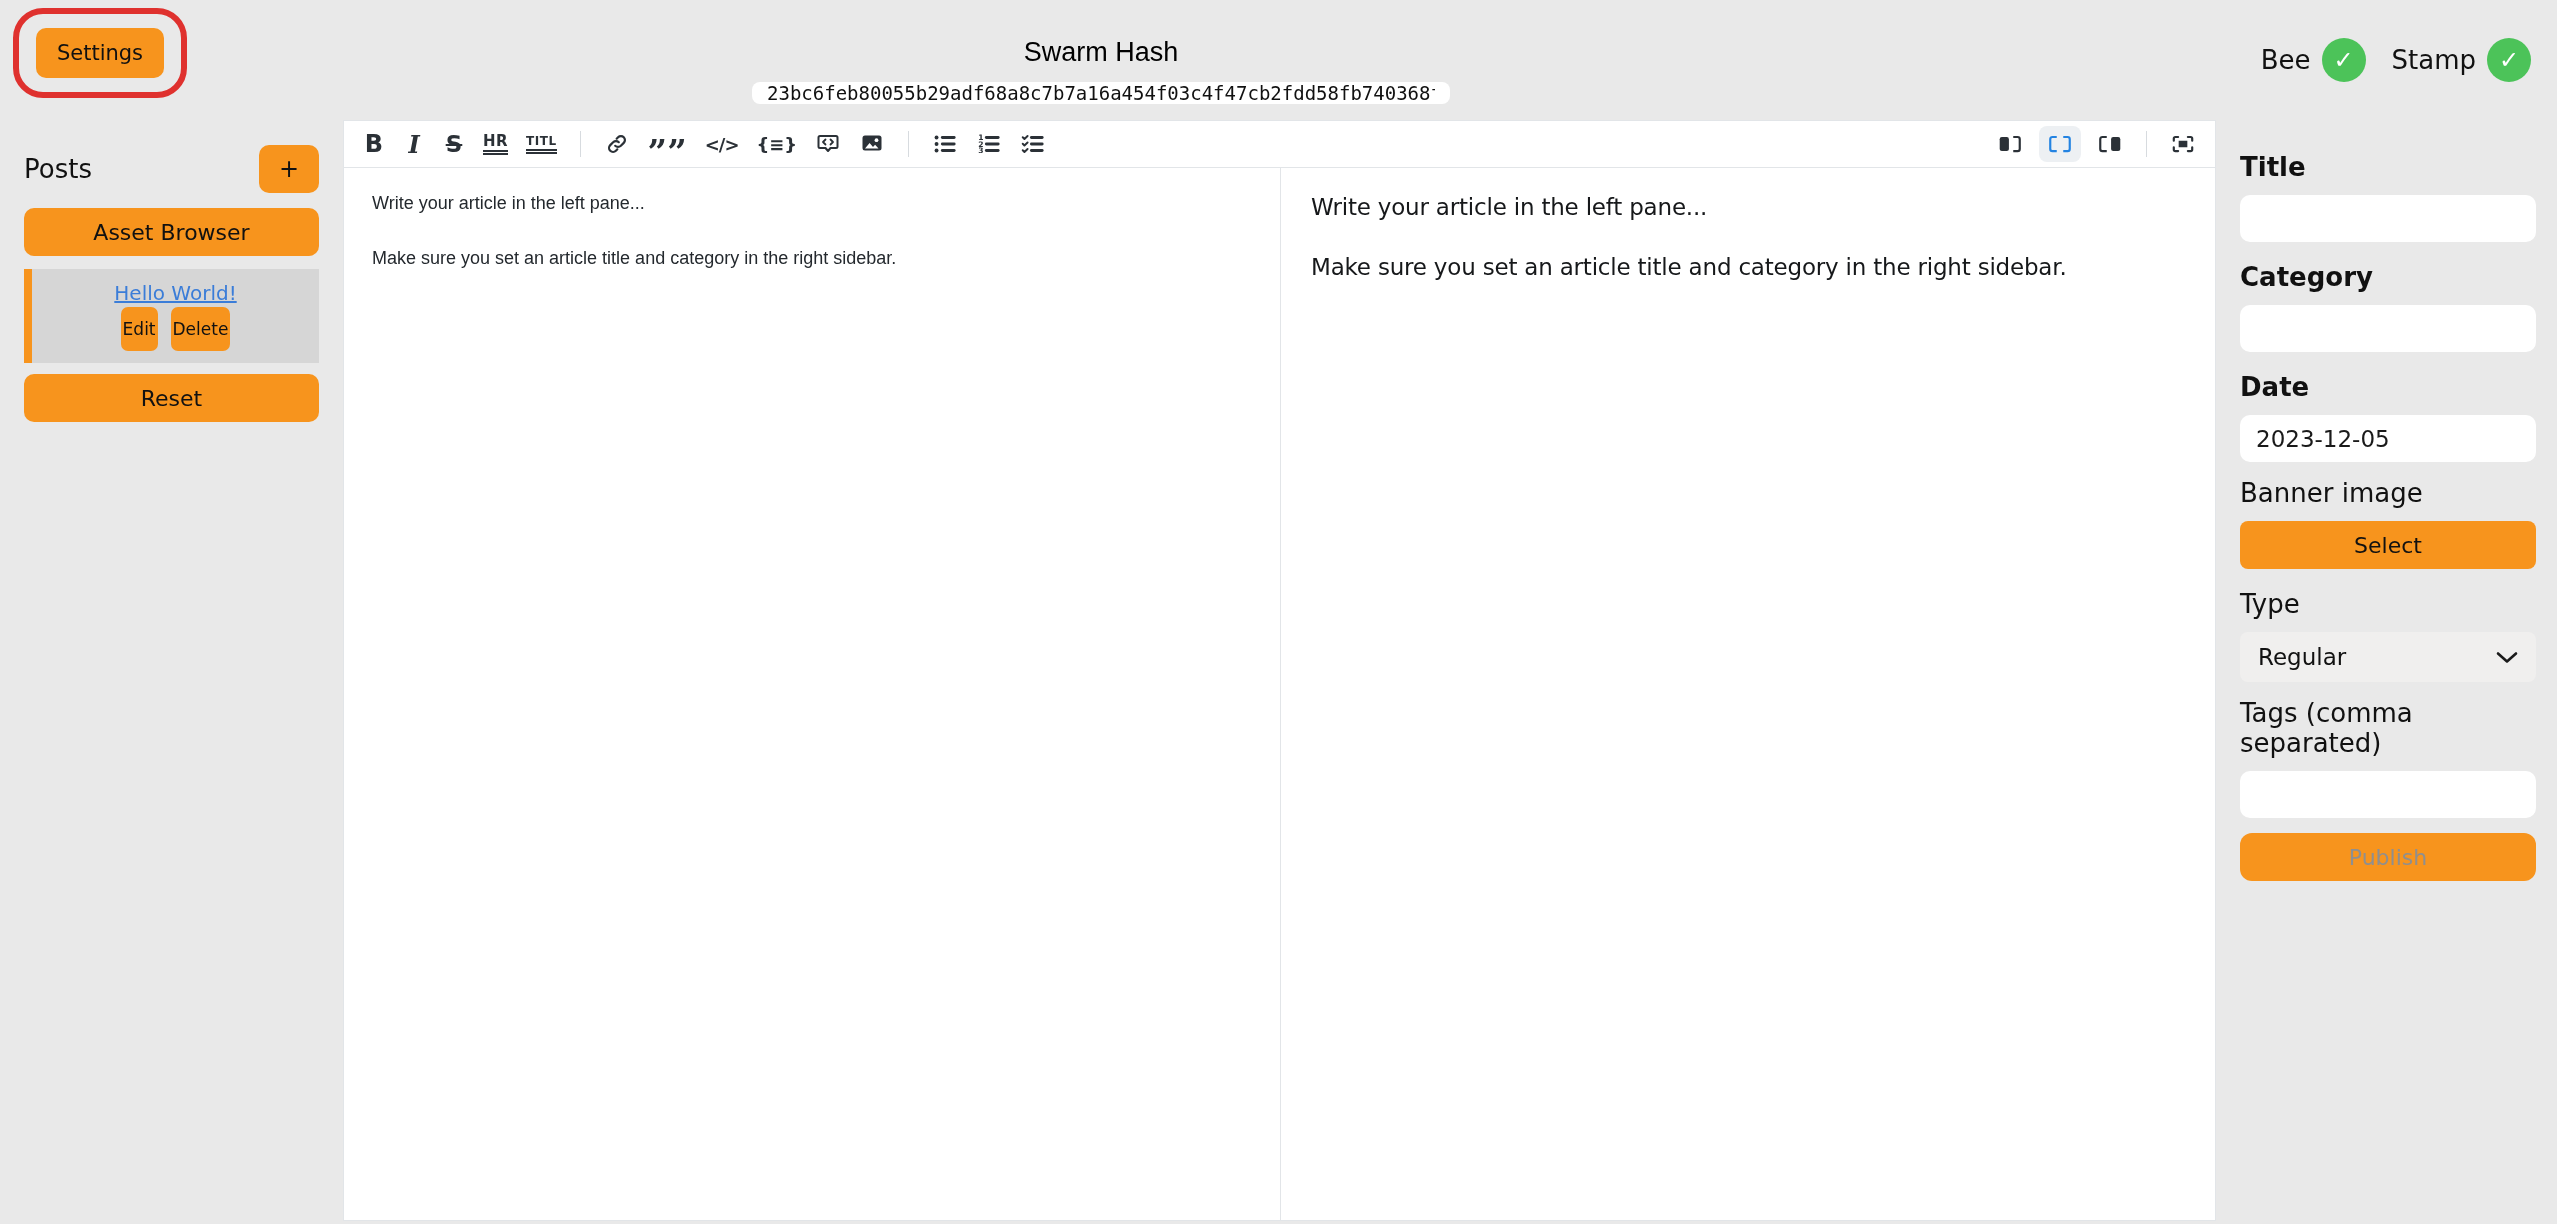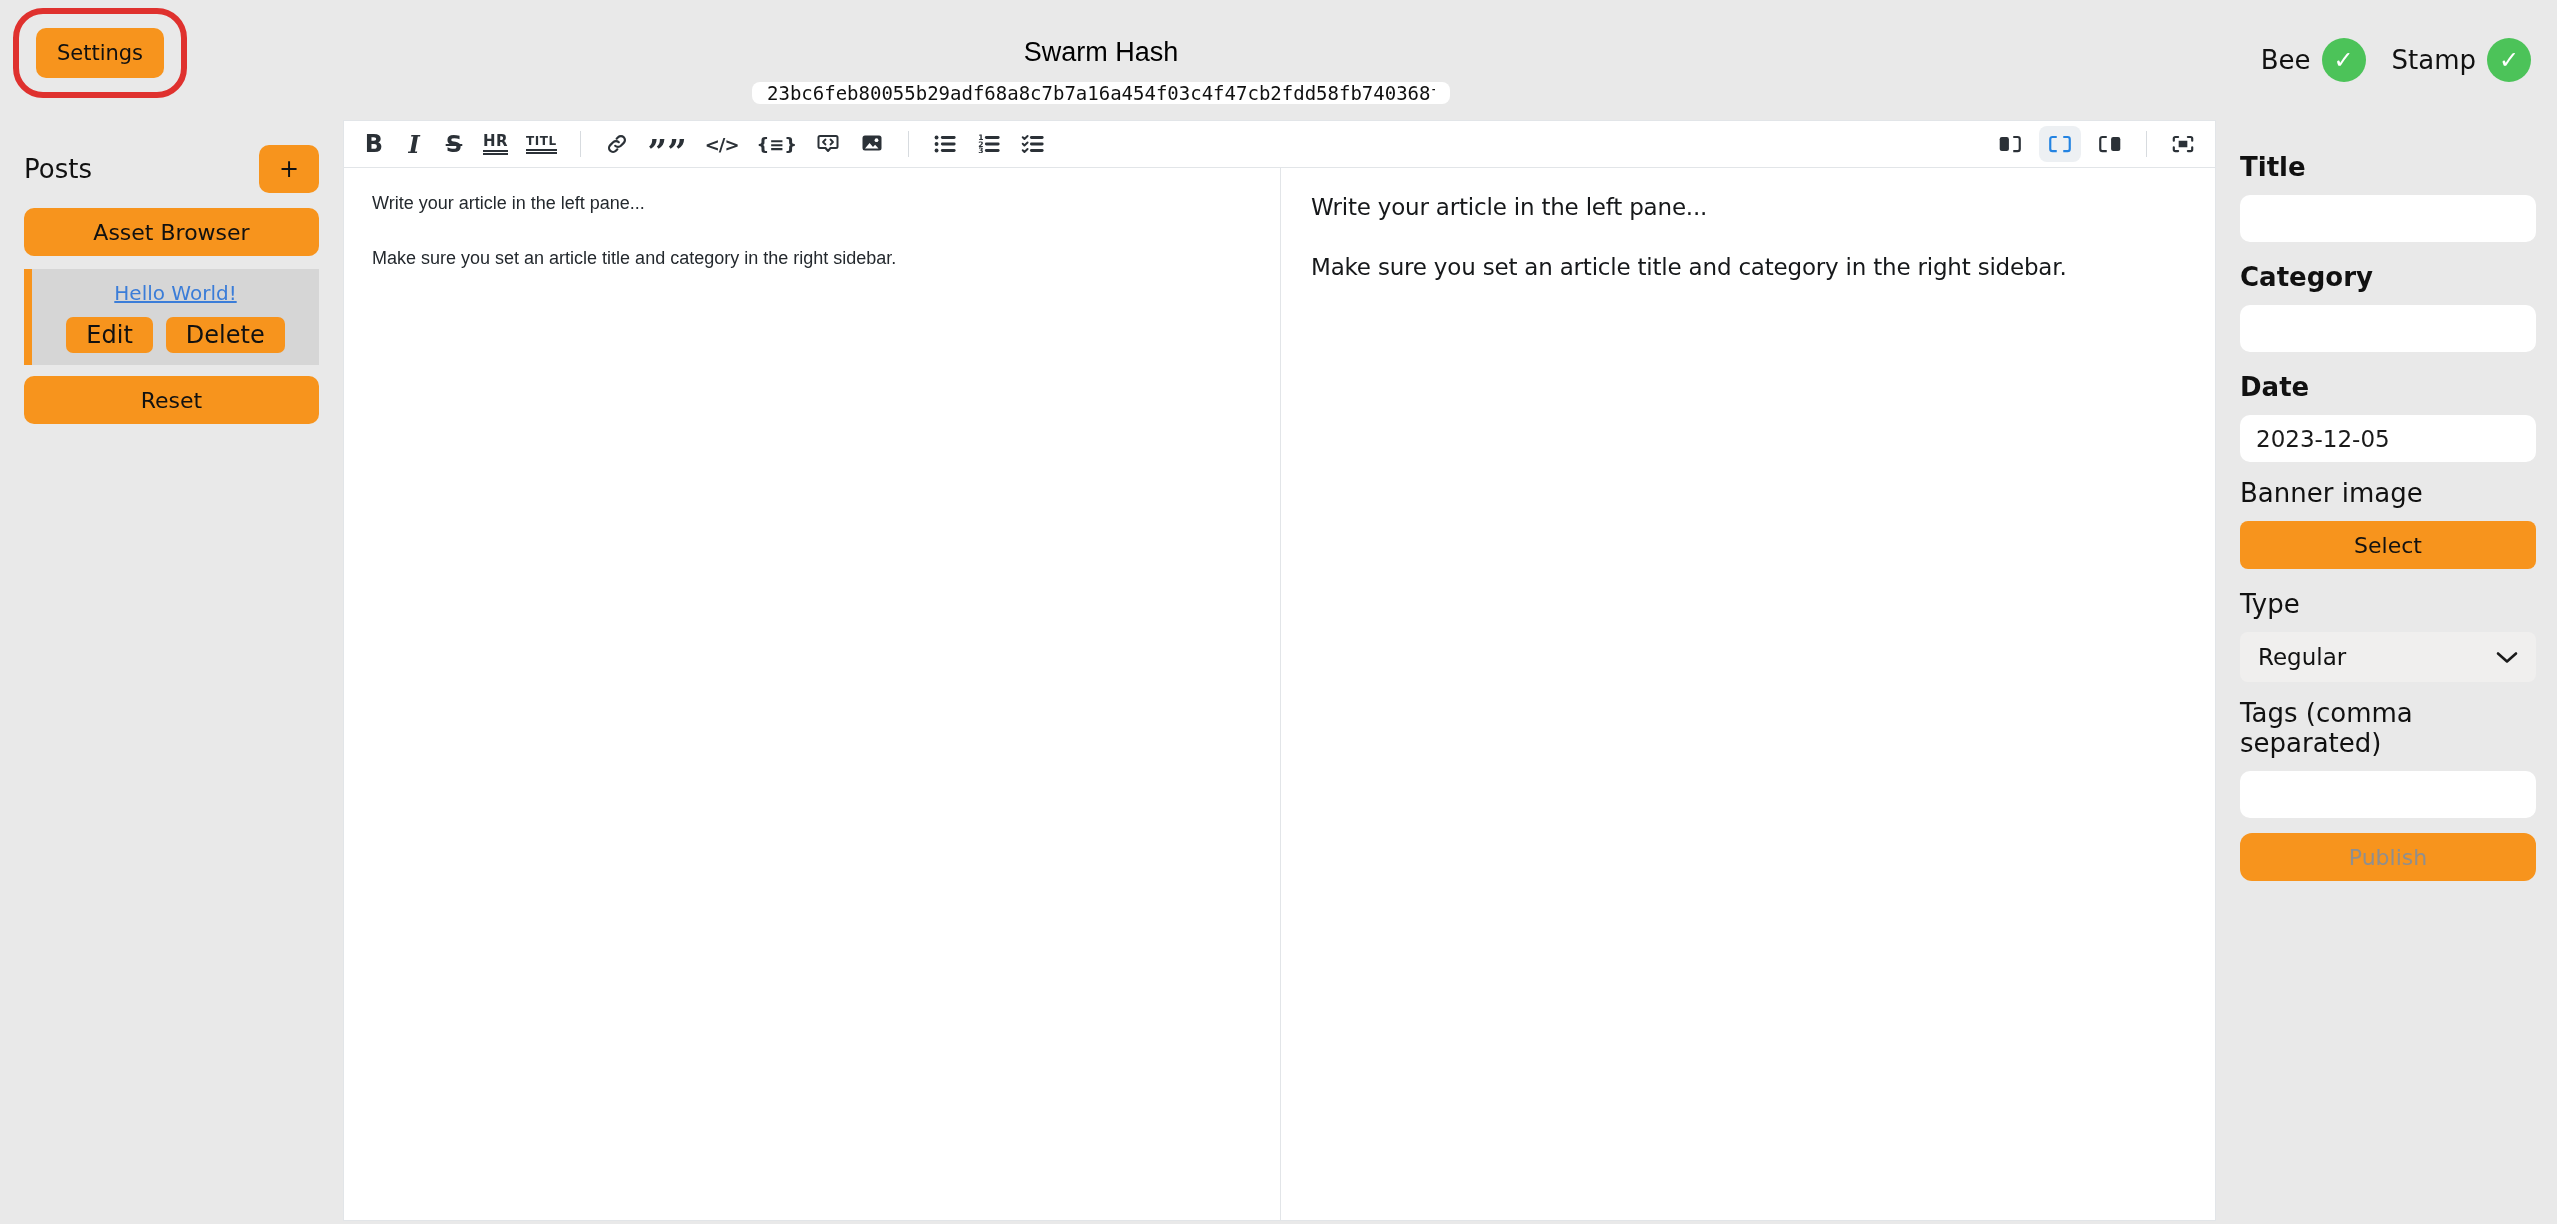--- a/index.html
+++ b/index.html
@@ -50,25 +50,25 @@
   }
 
   
   .sidebar { position:absolute; left:24px; top:145px; width:295px; }
   .posts-row { display:flex; align-items:center; justify-content:space-between; height:48px; }
   .posts-title { font-size:26px; font-weight:500; }
   .plus-btn { width:60px; height:48px; font-size:24px; }
   .asset-btn { margin-top:15px; width:100%; height:48px; font-size:22px; }
   .post-item {
     margin-top:13px; background:#d6d6d6; border-left:8px solid #f7941d;
-    padding:12px 0; display:flex; flex-direction:column; align-items:center; gap:12px;
+    padding:12px 0; display:flex; flex-direction:column; align-items:center; gap:2px;
   }
   .post-link { font-size:20px; color:#3b7dd8; text-decoration:underline; }
   .post-actions { display:flex; gap:13px; }
-  .post-actions .btn-orange { height:36px; padding:0 20px; font-size:24px; border-radius:7px; }
+  .post-actions .btn-orange { height:44px; padding:0 2px; font-size:17px; border-radius:7px; }
   .reset-btn { margin-top:11px; width:100%; height:48px; font-size:22px; }
 
   
   .editor {
     position:absolute; left:343px; top:120px; width:1873px; height:1101px;
     background:#fff; border:1px solid #e2e5e8;
     display:flex; flex-direction:column;
   }
   .toolbar {
     flex:0 0 47px; border-bottom:1px solid #e2e5e8;

